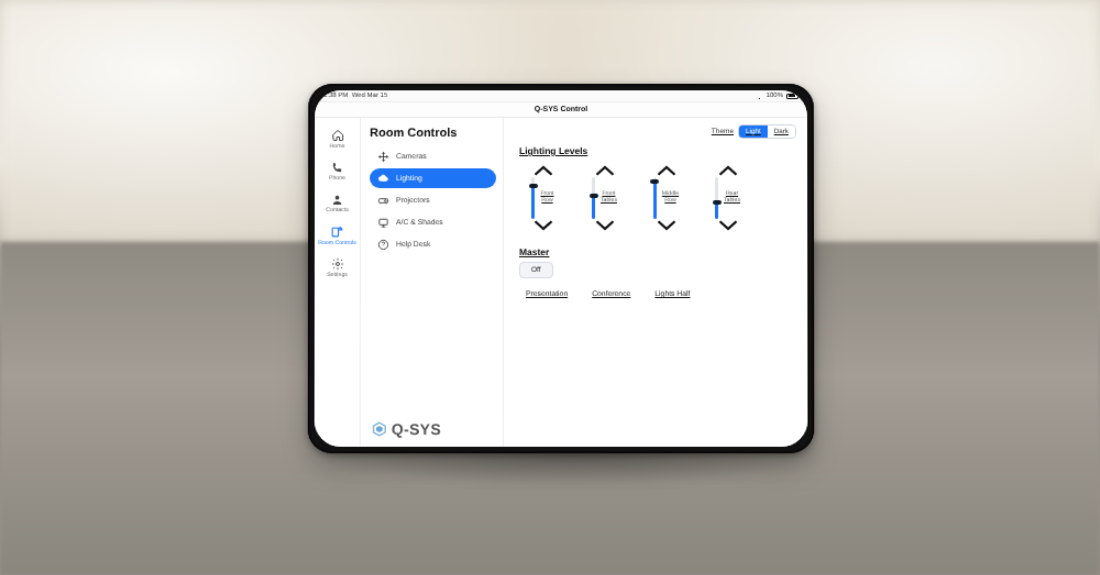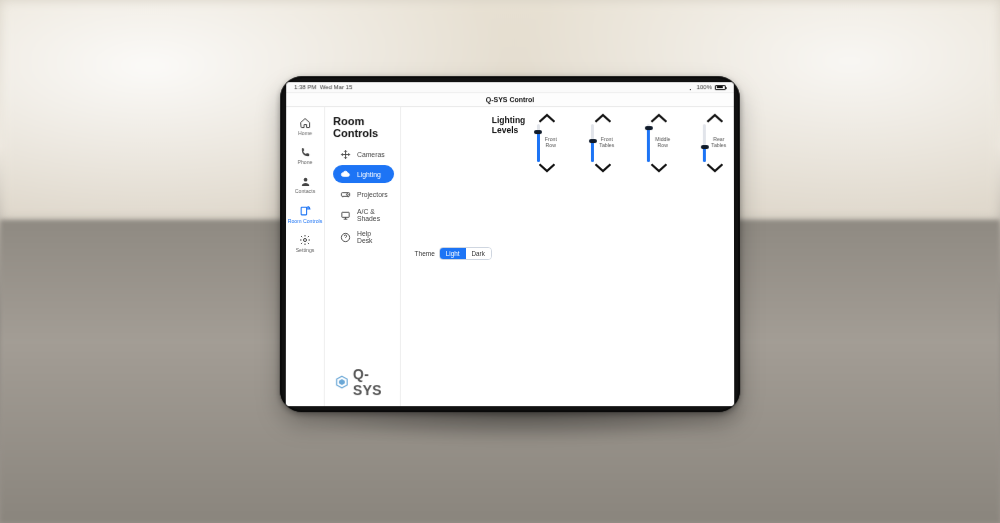--- a/index.html
+++ b/index.html
@@ -41,21 +41,21 @@
   padding: 6px;
   box-shadow:
     0 12px 24px rgba(0,0,0,.25),
     0 2px 6px rgba(0,0,0,.35),
     inset 0 0 0 2px #0a0a0a;
   transform: perspective(1600px) rotateX(0.5deg);
 }
 .screen {
   width: 100%; height: 100%;
   background: #fff;
-  border-radius: 4px;
+  border-radius: 24px;
   overflow: hidden;
   display: flex; flex-direction: column;
   font-size: 8px;
   color: #111;
 }
 .statusbar {
   height: 11px;
   background: #fafafa;
   border-bottom: 1px solid #eee;
   display: flex; align-items: center; justify-content: space-between;
@@ -112,22 +112,23 @@
 .brand {
   margin-top:auto; display:flex; align-items:center; gap:4px;
   padding: 4px 2px 2px;
 }
 .brand .hex {
   width:14px; height:14px;
 }
 .brand .word { font-size:14px; font-weight:700; letter-spacing:.3px; color:#555; }
 .content {
   flex:1; padding: 6px 10px 8px 14px;
-  display:flex; 
+  display:flex; flex-direction:column;
   background:#fff;
+  text-decoration:underline;
 }
 .top-row { display:flex; justify-content:flex-end; align-items:center; margin-bottom:4px; }
 .theme-toggle {
   display:flex; align-items:center; gap:4px;
   font-size:6.5px; color:#333;
 }
 .seg { display:flex; border:1px solid #cfd6e0; border-radius:4px; overflow:hidden; }
 .seg button {
   border:none; background:#fff; color:#333; font-size:6.3px;
   padding: 2px 6px; cursor:pointer;
@@ -383,20 +384,24 @@
 Tables</span>
               </div>
               <span class="chev">
                 <svg width="18" height="10" viewBox="0 0 24 12">
                     <path d="M2 1 12 10 22 1" fill="none" stroke="#111" stroke-width="3"></path>
                   </svg>
               </span>
             </div>
           </div>
 
+          <div class="master-row">
+            <div class="section-h" style="margin-bottom:4px">Master</div>
+            <button class="master-btn">Off</button>
+          </div>
 
           <div class="presets-row">
             <div class="preset-btns">
               <button class="preset-btn">Presentation</button>
               <button class="preset-btn">Conference</button>
               <button class="preset-btn">Lights Half</button>
             </div>
           </div>
 
         </main>

